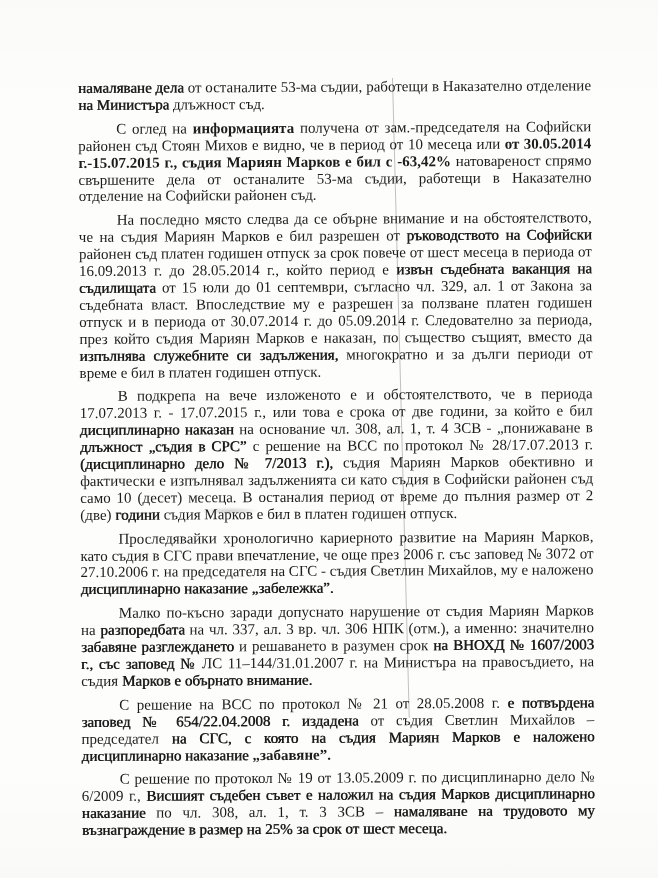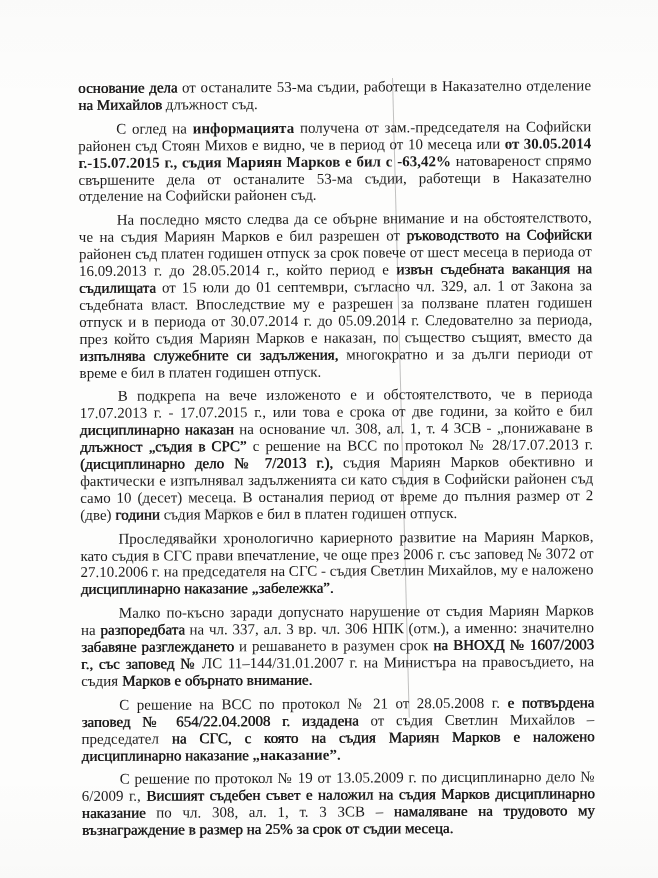--- a/index.html
+++ b/index.html
@@ -67,22 +67,22 @@
   }
 </style>
 </head>
 <body>
 
 <div class="page">
   <div class="paper-grain"></div>
   <div class="fold-line"></div>
   <div class="smudge"></div>
   <div class="page-text">
-      <p class="no-indent"><span class="w-semibold">основание дела</span><span> от останалите 53-ма съдии, работещи в Наказателно отделение </span><span class="w-semibold">на Михайлов</span><span> длъжност съд.</span></p>
+      <p class="no-indent"><span class="w-semibold">намаляване дела</span><span> от останалите 53-ма съдии, работещи в Наказателно отделение </span><span class="w-semibold">на Министъра</span><span> длъжност съд.</span></p>
       <p><span>С оглед на </span><span class="w-bold">информацията</span><span> получена от зам.-председателя на Софийски районен съд Стоян Михов е видно, че в период от 10 месеца или </span><span class="w-bold">от 30.05.2014 г.-15.07.2015 г., съдия Мариян Марков е бил с -63,42%</span><span> натовареност спрямо свършените дела от останалите 53-ма съдии, работещи в Наказателно отделение на Софийски районен съд.</span></p>
       <p><span>На последно място следва да се обърне внимание и на обстоятелството, че на съдия Мариян Марков е бил разрешен от </span><span class="w-semibold">ръководството на Софийски</span><span> районен съд платен годишен отпуск за срок повече от шест месеца в периода от 16.09.2013 г. до 28.05.2014 г., който период е </span><span class="w-semibold">извън съдебната ваканция на съдилищата</span><span> от 15 юли до 01 септември, съгласно чл. 329, ал. 1 от Закона за съдебната власт. Впоследствие му е разрешен за ползване платен годишен отпуск и в периода от 30.07.2014 г. до 05.09.2014 г. Следователно за периода, през който съдия Мариян Марков е наказан, по същество същият, вместо да </span><span class="w-semibold">изпълнява служебните си задължения,</span><span> многократно и за дълги периоди от време е бил в платен годишен отпуск.</span></p>
       <p><span>В подкрепа на вече изложеното е и обстоятелството, че в периода 17.07.2013 г. - 17.07.2015 г., или това е срока от две години, за който е бил </span><span class="w-semibold">дисциплинарно наказан</span><span> на основание чл. 308, ал. 1, т. 4 ЗСВ - „понижаване в </span><span class="w-semibold">длъжност „съдия в СРС”</span><span> с решение на ВСС по протокол № 28/17.07.2013 г. </span><span class="w-semibold">(дисциплинарно дело № 7/2013 г.),</span><span> съдия Мариян Марков обективно и фактически е изпълнявал задълженията си като съдия в Софийски районен съд само 10 (десет) месеца. В останалия период от време до пълния размер от 2 (две) </span><span class="w-semibold">години</span><span> съдия Марков е бил в платен годишен отпуск.</span></p>
       <p><span>Проследявайки хронологично кариерното развитие на Мариян Марков, като съдия в СГС прави впечатление, че още през 2006 г. със заповед № 3072 от 27.10.2006 г. на председателя на СГС - съдия Светлин Михайлов, му е наложено </span><span class="w-semibold">дисциплинарно наказание „забележка”.</span></p>
       <p><span>Малко по-късно заради допуснато нарушение от съдия Мариян Марков на </span><span class="w-semibold">разпоредбата</span><span> на чл. 337, ал. 3 вр. чл. 306 НПК (отм.), а именно: значително </span><span class="w-semibold">забавяне разглеждането</span><span> и решаването в разумен срок </span><span class="w-semibold">на ВНОХД № 1607/2003 г., със заповед №</span><span> ЛС 11–144/31.01.2007 г. на Министъра на правосъдието, на съдия </span><span class="w-semibold">Марков е обърнато внимание.</span></p>
-      <p><span>С решение на ВСС по протокол № 21 от 28.05.2008 г. </span><span class="w-semibold">е потвърдена заповед № 654/22.04.2008 г. издадена</span><span> от съдия Светлин Михайлов – председател </span><span class="w-semibold">на СГС, с която на съдия Мариян Марков е наложено дисциплинарно наказание </span><span class="w-bold">„наказание”.</span></p>
-      <p><span>С решение по протокол № 19 от 13.05.2009 г. по дисциплинарно дело № 6/2009 г., </span><span class="w-semibold">Висшият съдебен съвет е наложил на съдия Марков дисциплинарно наказание</span><span> по чл. 308, ал. 1, т. 3 ЗСВ – </span><span class="w-semibold">намаляване на трудовото му възнаграждение в размер на 25%</span><span class="w-semibold">  за срок от съдии месеца.</span></p>
+      <p><span>С решение на ВСС по протокол № 21 от 28.05.2008 г. </span><span class="w-semibold">е потвърдена заповед № 654/22.04.2008 г. издадена</span><span> от съдия Светлин Михайлов – председател </span><span class="w-semibold">на СГС, с която на съдия Мариян Марков е наложено дисциплинарно наказание </span><span class="w-bold">„забавяне”.</span></p>
+      <p><span>С решение по протокол № 19 от 13.05.2009 г. по дисциплинарно дело № 6/2009 г., </span><span class="w-semibold">Висшият съдебен съвет е наложил на съдия Марков дисциплинарно наказание</span><span> по чл. 308, ал. 1, т. 3 ЗСВ – </span><span class="w-semibold">намаляване на трудовото му възнаграждение в размер на 25%</span><span class="w-semibold">  за срок от шест месеца.</span></p>
     </div>
 </div>
 
 </body></html>

